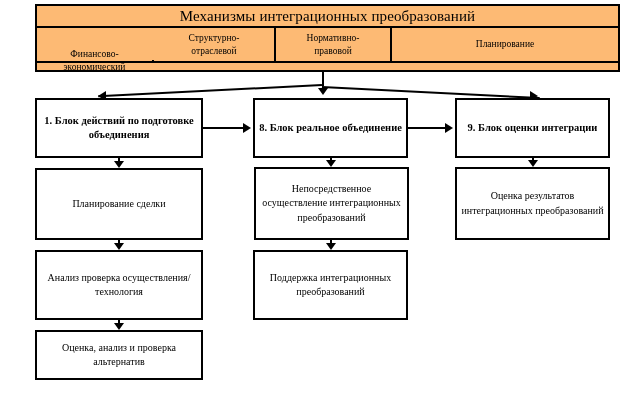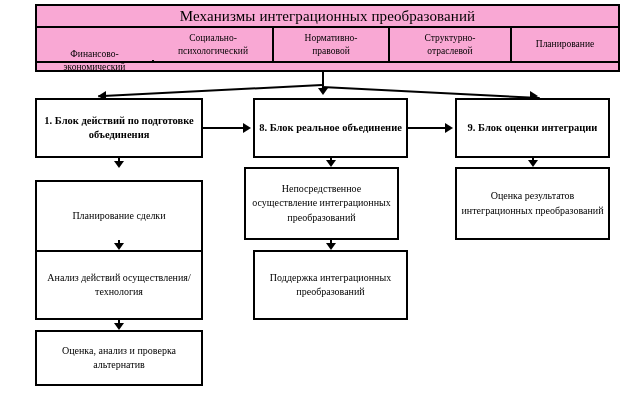--- a/index.html
+++ b/index.html
@@ -18,21 +18,21 @@
     box-sizing:border-box;
     display:flex;align-items:center;justify-content:center;
     text-align:center;
     line-height:1.22;
   }
   .box .txt{display:block;padding:0 4px;}
 
   
   #mech-table{
     position:absolute;left:35px;top:4px;width:585px;height:68px;
-    border:2px solid #000;box-sizing:border-box;background:#f9a8d4;
+    border:2px solid #000;box-sizing:border-box;background:#fdba74;
   }
   #mech-title{
     position:absolute;left:0;top:0;width:100%;height:22px;
     border-bottom:2px solid #000;box-sizing:border-box;
     display:flex;align-items:center;justify-content:center;
     font-size:15px;letter-spacing:.1px;white-space:nowrap;
   }
   #mech-cols{
     position:absolute;left:0;top:22px;width:100%;height:35px;
     border-bottom:2px solid #000;box-sizing:border-box;
@@ -54,24 +54,24 @@
   
   .hdr{
     font-weight:bold;font-size:10.5px;line-height:1.35;
   }
   #blk1{left:35px;top:98px;width:168px;height:60px;justify-content:flex-end;}
   #blk2{left:253px;top:98px;width:155px;height:60px;}
   #blk3{left:455px;top:98px;width:155px;height:60px;}
 
   
   .det{font-size:10px;line-height:1.45;}
-  #l1{left:35px;top:168px;width:168px;height:72px;margin-top:12px;}
+  #l1{left:35px;top:168px;width:168px;height:72px;}
   #l2{left:35px;top:250px;width:168px;height:70px;}
-  #l3{left:35px;top:330px;width:168px;height:56px;}
-  #m1{left:244px;top:167px;width:155px;height:73px;}
+  #l3{left:35px;top:330px;width:168px;height:50px;}
+  #m1{left:254px;top:167px;width:155px;height:73px;}
   #m2{left:253px;top:250px;width:155px;height:70px;}
   #r1{left:455px;top:167px;width:155px;height:73px;}
 
   
   .vline{position:absolute;width:2px;background:#000;}
   .hline{position:absolute;height:2px;background:#000;}
   .arrow-down{
     position:absolute;width:0;height:0;
     border-left:5px solid transparent;border-right:5px solid transparent;
     border-top:7px solid #000;
@@ -92,28 +92,25 @@
 <body>
 
 <div id="stage">
 
   <div id="mech-table">
     <div id="mech-title">Механизмы интеграционных преобразований</div>
     <div id="mech-cols">
       <div class="cell c0">
         <span class="ml">Финансово-<br>экономический</span>
       </div>
-      <div class="cell c1">
-        <span class="ml">Социально-<br>психологический</span>
+      <div class="cell c3">
+        <span class="ml">Структурно-<br>отраслевой</span>
       </div>
       <div class="cell c2">
         <span class="ml">Нормативно-<br>правовой</span>
-      </div>
-      <div class="cell c3">
-        <span class="ml">Структурно-<br>отраслевой</span>
       </div>
       <div class="cell c4">
         <span class="ml">Планирование</span>
       </div>
     </div>
     <div id="mech-strip"></div>
   </div>
 
   <div class="vline" style="left:322px;top:72px;height:14px;"></div>
 
@@ -143,21 +140,21 @@
 
   <div class="vline" style="left:118px;top:158px;height:7px;"></div>
   <div class="arrow-down" style="left:114px;top:161px;"></div>
   <div class="box det" id="l1">
     <span class="txt">Планирование сделки</span>
   </div>
 
   <div class="vline" style="left:118px;top:240px;height:8px;"></div>
   <div class="arrow-down" style="left:114px;top:243px;"></div>
   <div class="box det" id="l2">
-    <span class="txt">Анализ действий осуществления/ технология</span>
+    <span class="txt">Анализ проверка осуществления/ технология</span>
   </div>
 
   <div class="vline" style="left:118px;top:320px;height:8px;"></div>
   <div class="arrow-down" style="left:114px;top:323px;"></div>
   <div class="box det" id="l3">
     <span class="txt">Оценка, анализ  и проверка альтернатив</span>
   </div>
 
   <div class="vline" style="left:330px;top:158px;height:6px;"></div>
   <div class="arrow-down" style="left:326px;top:160px;"></div>

